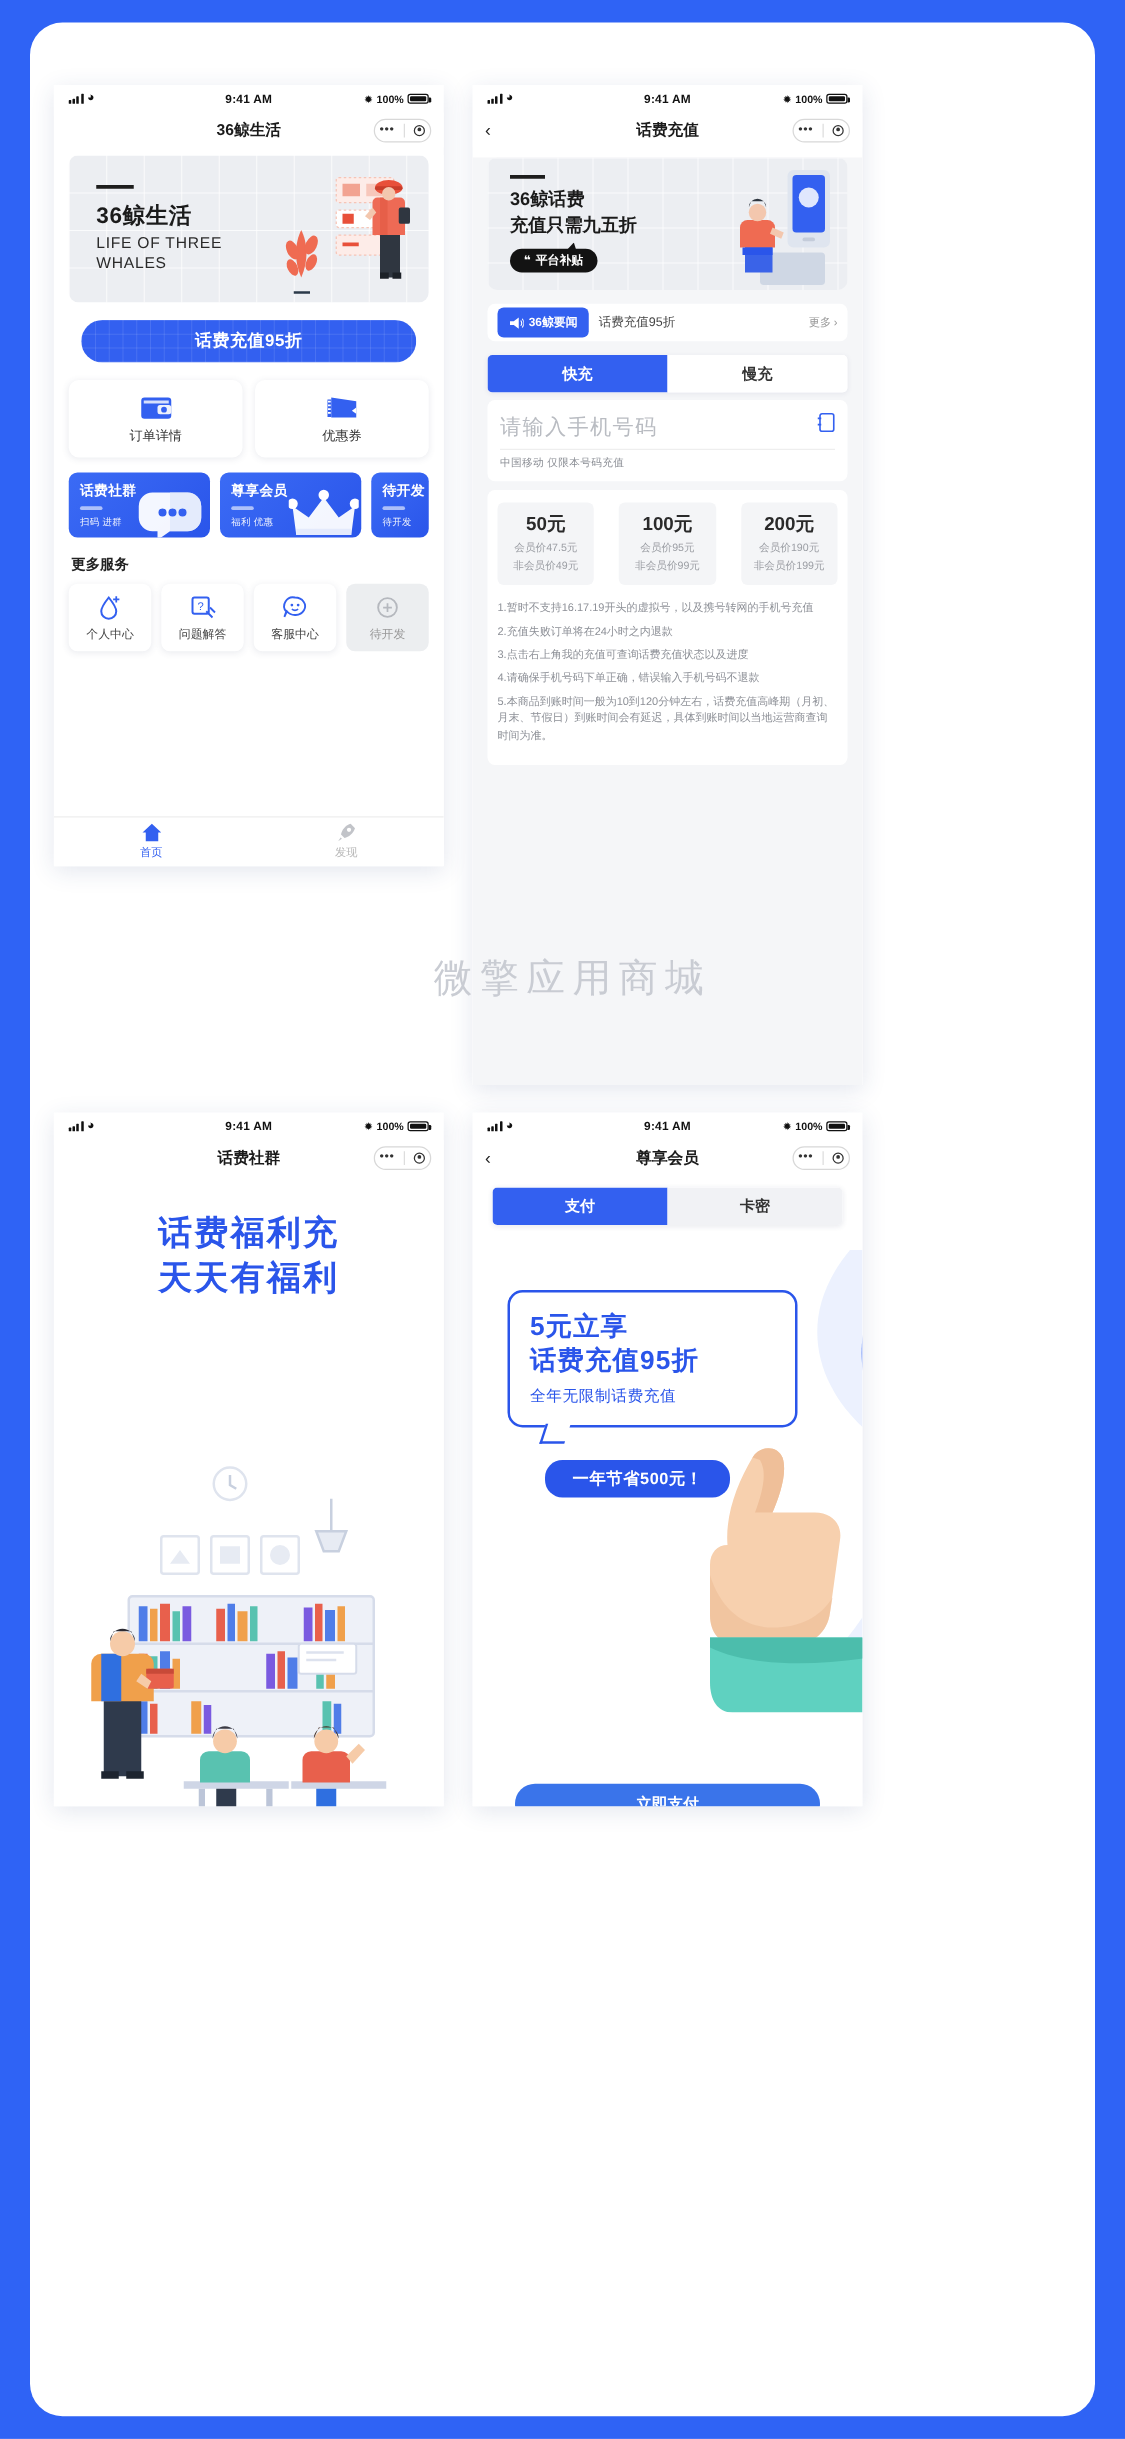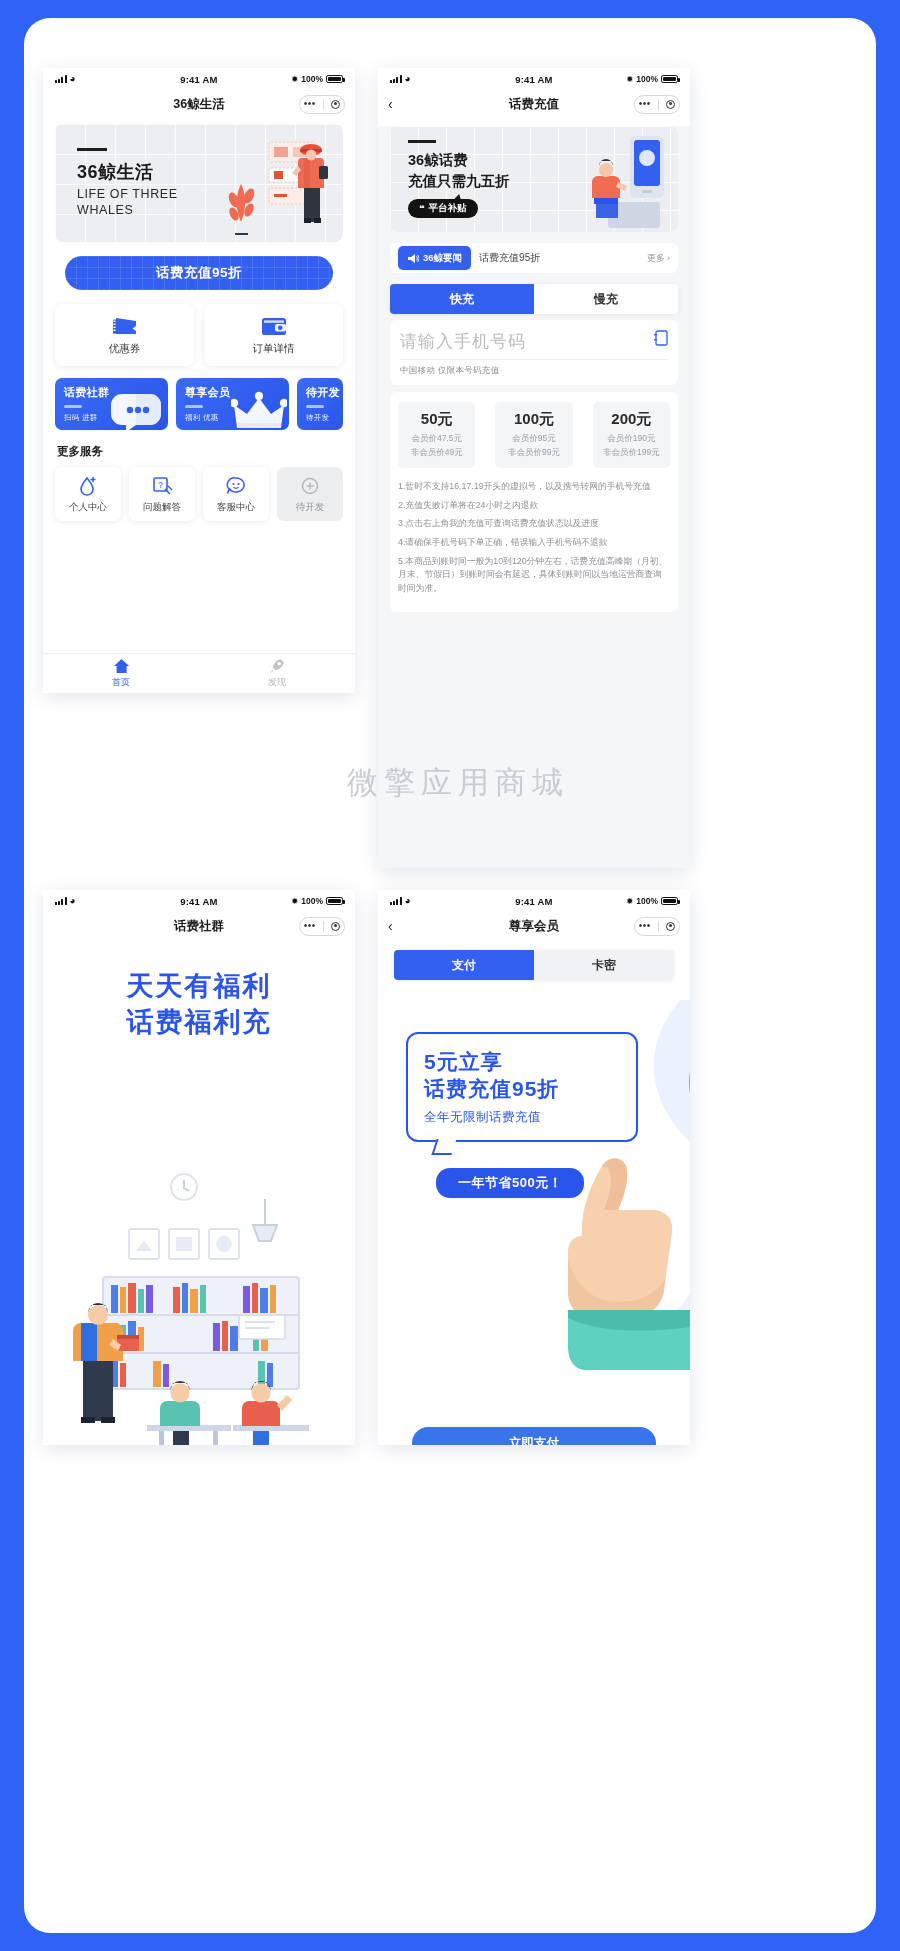--- a/index.html
+++ b/index.html
@@ -318,40 +318,40 @@
             <path d="M3 22 l-6 7 4 3 5 -6Z" fill="#f3c7ae"></path>
           </g>
         </svg>
       </div>
 
       <div class="big-btn">话费充值95折</div>
 
       <div class="row2">
         <div class="wcard">
           <svg width="26" height="22" viewBox="0 0 26 22">
+            <rect x="1" y="3" width="24" height="17" rx="2.6" fill="#3360f0"></rect>
+            <rect x="3" y="5.4" width="20" height="2.4" fill="#fff" opacity=".8"></rect>
+            <rect x="14" y="9" width="11" height="7.4" rx="2" fill="#eef1fb"></rect>
+            <circle cx="19.2" cy="12.7" r="2.3" fill="#3360f0"></circle>
+          </svg>
+          <span class="lbl">订单详情</span>
+        </div>
+        <div class="wcard">
+          <svg width="26" height="22" viewBox="0 0 26 22">
             <path d="M4 3 L24 6 L24 19 L4 19 Z" fill="#3360f0"></path>
             <rect x="1" y="4.6" width="3" height="14" fill="#3360f0"></rect>
             <g fill="#fff">
                 <rect x="1.4" y="5.6" width="2.2" height="1.4"></rect>
                 <rect x="1.4" y="8.6" width="2.2" height="1.4"></rect>
                 <rect x="1.4" y="11.6" width="2.2" height="1.4"></rect>
                 <rect x="1.4" y="14.6" width="2.2" height="1.4"></rect>
               </g>
             <path d="M24 11 L20.5 13.5 L24 16 Z" fill="#fff"></path>
           </svg>
           <span class="lbl">优惠券</span>
-        </div>
-        <div class="wcard">
-          <svg width="26" height="22" viewBox="0 0 26 22">
-            <rect x="1" y="3" width="24" height="17" rx="2.6" fill="#3360f0"></rect>
-            <rect x="3" y="5.4" width="20" height="2.4" fill="#fff" opacity=".8"></rect>
-            <rect x="14" y="9" width="11" height="7.4" rx="2" fill="#eef1fb"></rect>
-            <circle cx="19.2" cy="12.7" r="2.3" fill="#3360f0"></circle>
-          </svg>
-          <span class="lbl">订单详情</span>
         </div>
       </div>
 
       <div class="row3">
         <div class="bcard c1">
           <div class="t">话费社群</div>
           <div class="bar"></div>
           <div class="s">扫码 进群</div>
           <svg class="art" width="58" height="42" viewBox="0 0 58 42">
             <path d="M14 4 h28 a11 11 0 0 1 11 11 v9 a11 11 0 0 1 -11 11 h-14 l-10 7 v-7 h-4 a11 11 0 0 1 -11 -11 v-9 a11 11 0 0 1 11 -11Z" fill="#fff" opacity=".95"></path>
@@ -581,22 +581,22 @@
       <span class="nav-title">话费社群</span>
       <span class="capsule">
         <span class="dots">•••</span>
         <span class="sep"></span>
         <span class="circ"></span>
       </span>
     </div>
 
     <div class="p3-body">
       <div class="p3-title">
+        <div>话费福利充</div>
         <div>天天有福利</div>
-        <div>话费福利充</div>
       </div>
 
       <svg class="p3-art" viewBox="0 0 312 330">
         <circle cx="141" cy="22" r="13" fill="none" stroke="#dfe4ee" stroke-width="2"></circle>
         <path d="M141 15 v8 l5 3" stroke="#c8d0df" stroke-width="2" fill="none"></path>
         <rect x="86" y="64" width="30" height="30" rx="2" fill="none" stroke="#dfe4ee" stroke-width="2"></rect>
         <path d="M93 86 l8 -11 8 11Z" fill="#e7ebf3"></path>
         <rect x="126" y="64" width="30" height="30" rx="2" fill="none" stroke="#dfe4ee" stroke-width="2"></rect>
         <rect x="133" y="72" width="16" height="14" fill="#e7ebf3"></rect>
         <rect x="166" y="64" width="30" height="30" rx="2" fill="none" stroke="#dfe4ee" stroke-width="2"></rect>

